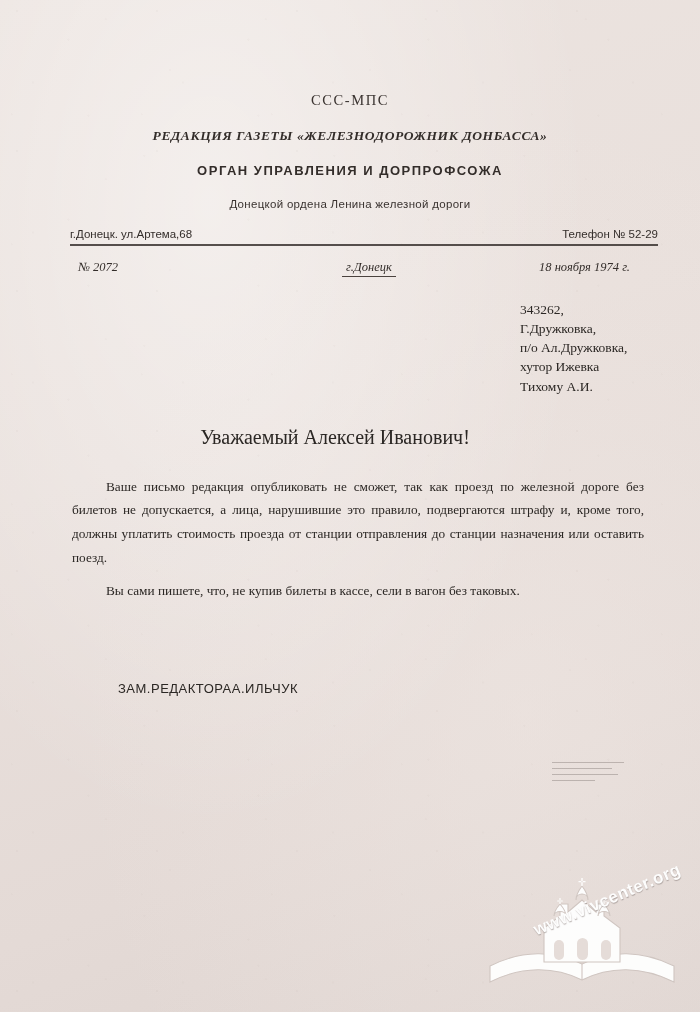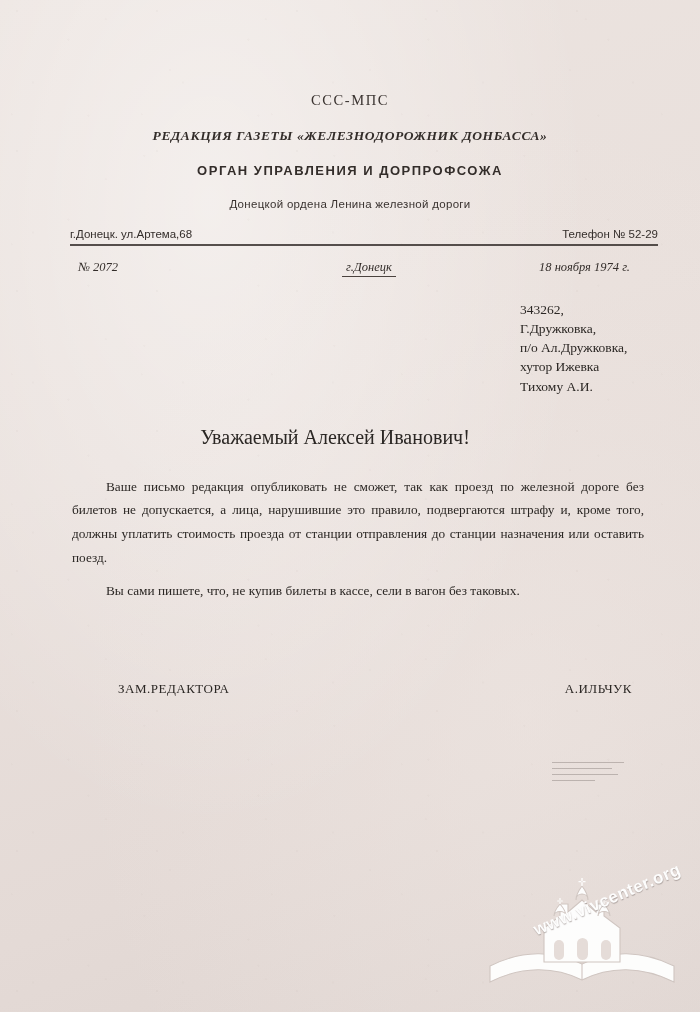--- a/index.html
+++ b/index.html
@@ -151,22 +151,22 @@
     line-height: 1.78;
     text-align: justify;
     color: #2b2724;
   }
   .body p { margin: 0 0 10px 0; text-indent: 34px; }
 
   
   .signature {
     margin: 78px 68px 0 118px;
     display: flex;
-    justify-content: space-between;
-    font-family: Liberation Serif, serif;
+    justify-content: flex-start;
+    font-family: Liberation Sans, sans-serif;
     font-size: 13px;
     letter-spacing: .5px;
     color: #2b2724;
   }
 
   
   .faint-marks {
     position: absolute;
     right: 76px;
     top: 762px;

